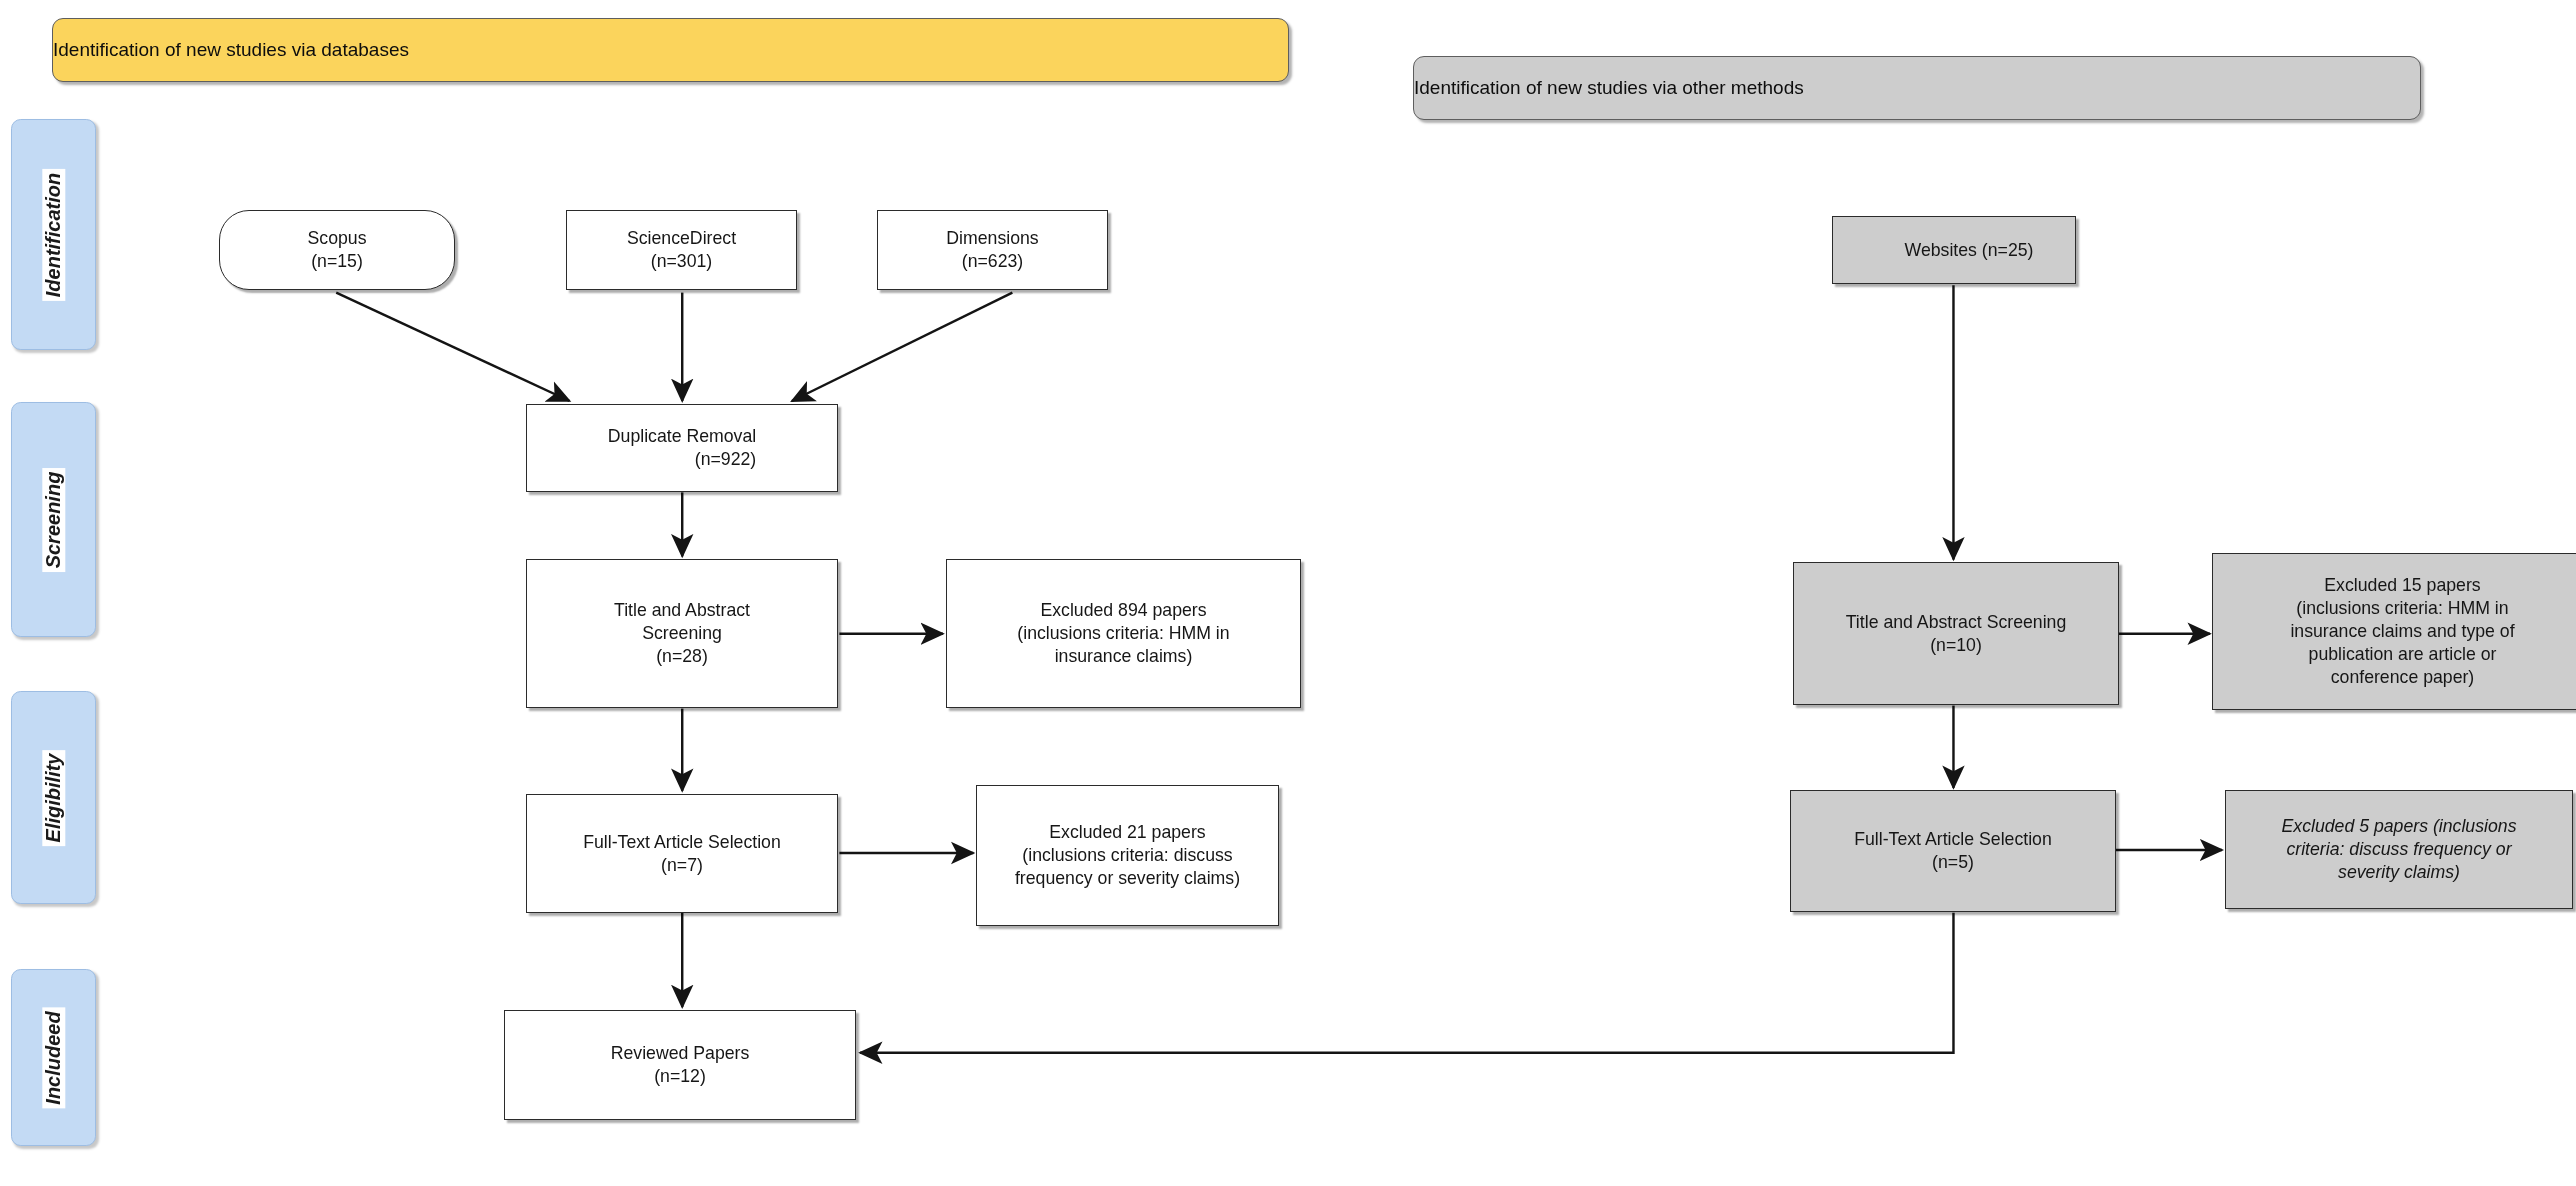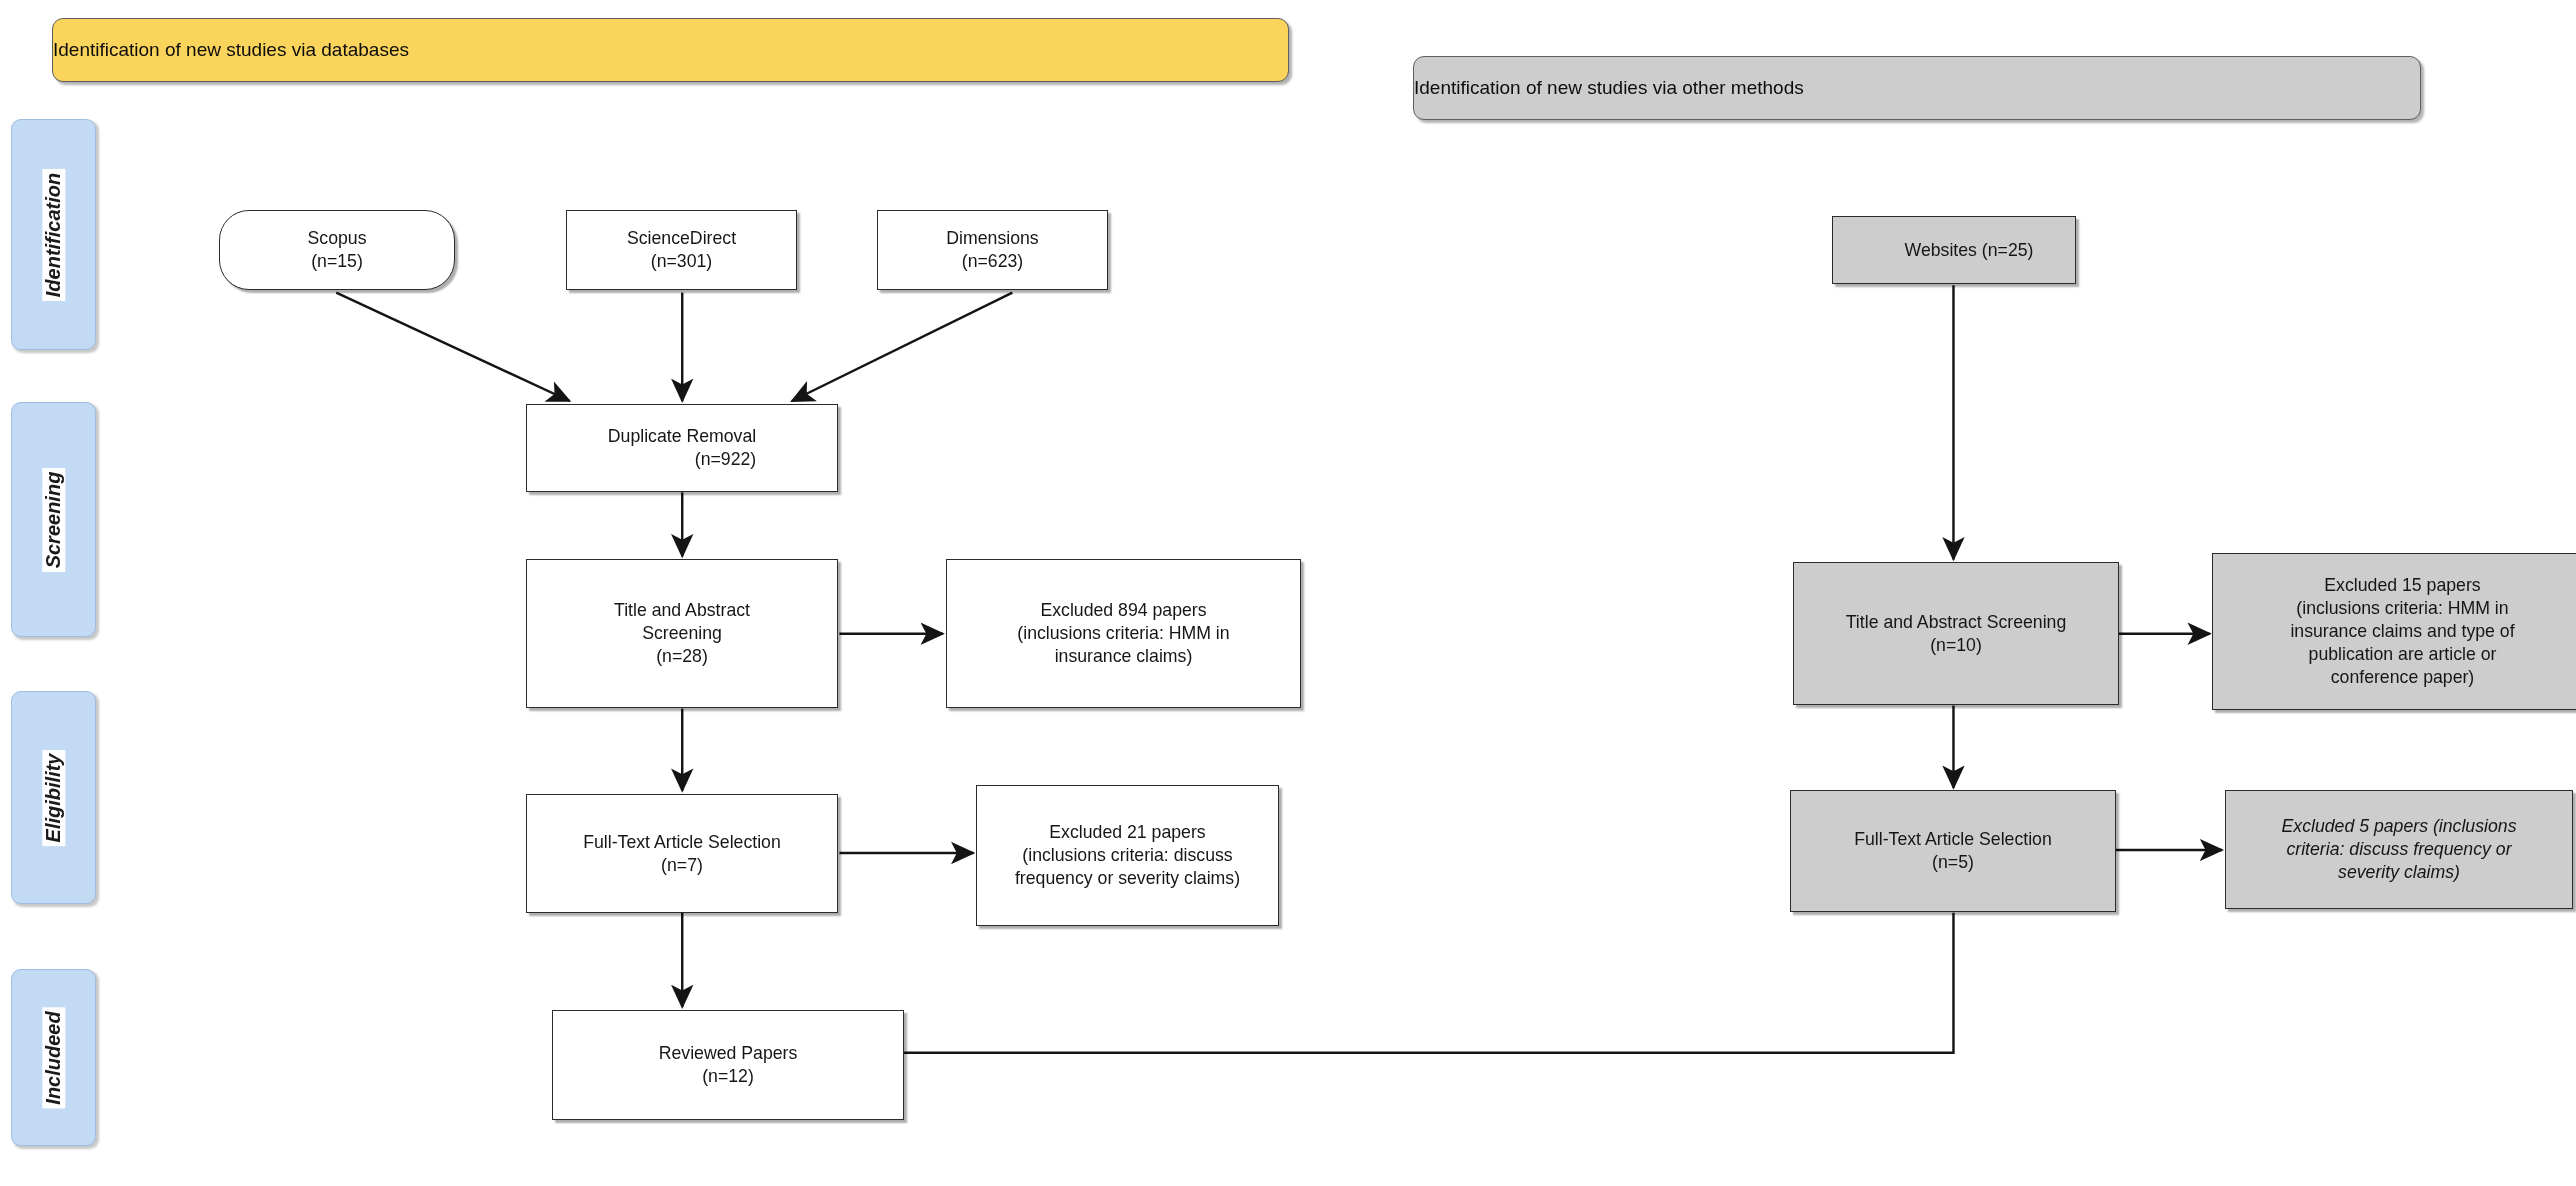--- a/index.html
+++ b/index.html
@@ -167,21 +167,21 @@
 (inclusions criteria: HMM in
 insurance claims)</div>
 
   <div class="box" style="left:526px; top:794px; width:312px; height:119px;">Full-Text Article Selection
 (n=7)</div>
 
   <div class="box" style="left:976px; top:785px; width:303px; height:141px;">Excluded 21 papers
 (inclusions criteria: discuss
 frequency or severity claims)</div>
 
-  <div class="box" style="left:504px; top:1010px; width:352px; height:110px;margin-left:48px;">Reviewed Papers
+  <div class="box" style="left:504px; top:1010px; width:352px; height:110px;">Reviewed Papers
 (n=12)</div>
 
   <div class="box grey" style="left:1832px; top:216px; width:244px; height:68px;padding-left:36px;">Websites (n=25)</div>
 
   <div class="box grey" style="left:1793px; top:562px; width:326px; height:143px;">Title and Abstract Screening
 (n=10)</div>
 
   <div class="box grey" style="left:2212px; top:553px; width:381px; height:157px;">Excluded 15 papers
 (inclusions criteria: HMM in
 insurance claims and type of

